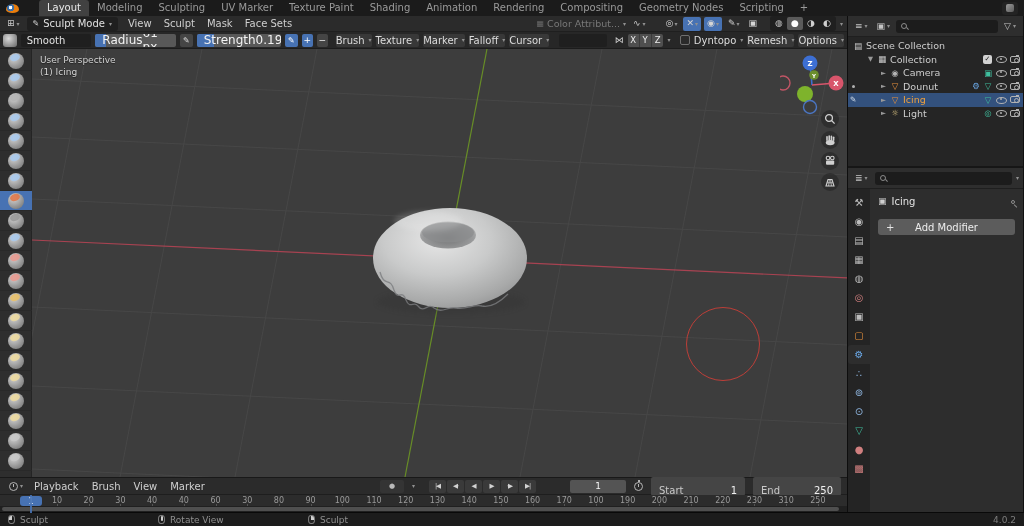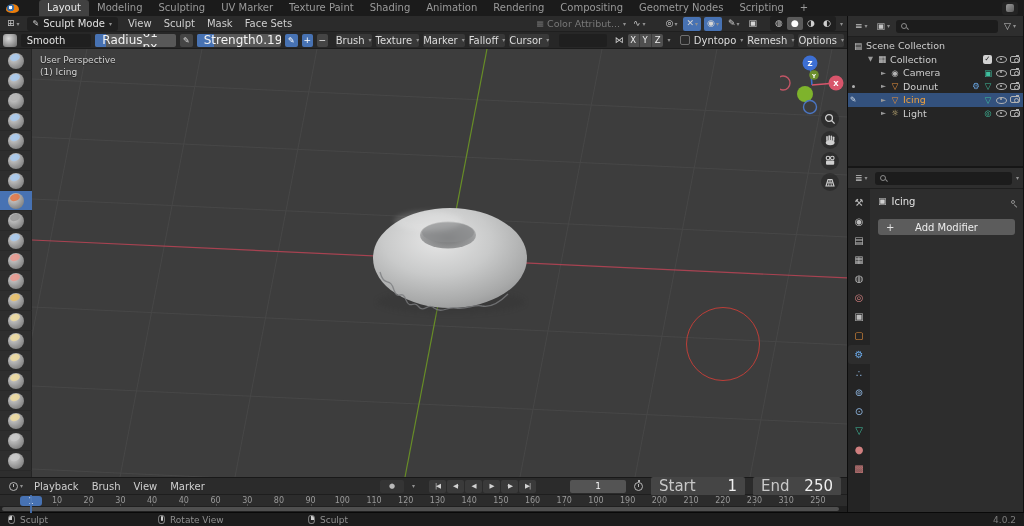--- a/index.html
+++ b/index.html
@@ -85,21 +85,21 @@
   .timeline{height:35px;flex:none;background:#262626;display:flex;flex-direction:column;position:relative;border-top:1px solid #191919}
   .tl-header{height:17px;background:#2b2b2b;display:flex;align-items:center;gap:8px;padding:0 6px;border-bottom:1px solid #1e1e1e}
   .clockico{width:9px;height:9px;border:1.2px solid #b5b5b5;border-radius:50%;position:relative}
   .clockico::after{content:"";position:absolute;left:3px;top:1.5px;width:1px;height:3px;background:#b5b5b5}
   .clockico.sw::before{content:"";position:absolute;left:3px;top:-3px;width:2px;height:2px;background:#b5b5b5}
   .tl-header .menu{color:#cfcfcf;display:inline-flex;align-items:center;gap:3px}
   .rec{width:24px;height:13px;background:#343434;border-radius:2px;display:flex;align-items:center;justify-content:center;color:#b9b9b9;font-size:7px;gap:2px}
   .transport{display:flex;gap:1px;margin-left:6px}
   .tbt{min-width:17px;height:13px;background:#3a3a3a;border-radius:2px;display:flex;align-items:center;justify-content:center;font-size:6.5px;color:#d2d2d2;padding:0 2px;letter-spacing:-1px}
   .ffield{width:56px;height:13px;background:#545454;border-radius:2px;display:flex;align-items:center;justify-content:center;color:#f5f5f5;font-size:9px;margin-left:26px}
-  .sefield{height:19px;background:#454545;border-radius:2px;display:flex;align-items:center;justify-content:space-between;padding:0 8px;font-size:15px;color:#c9c9c9}
+  .sefield{height:19px;background:#454545;border-radius:2px;display:flex;align-items:flex-end;justify-content:space-between;padding:0 8px;font-size:10px;color:#c9c9c9}
   .sefield.st{width:94px}.sefield.en{width:88px}
   .sefield .val{color:#f0f0f0}
   .tl-ruler{height:12px;background:#2c2c2c;position:relative}
   .framebadge{position:absolute;left:20px;top:1px;width:22px;height:10px;background:var(--accent);border-radius:3px;color:#fff;font-size:8px;display:flex;align-items:center;justify-content:center}
   .ticks{position:absolute;left:44px;right:16px;top:0;bottom:0;display:flex;justify-content:space-between}
   .tick{width:26px;text-align:center;font-size:8px;color:#9a9a9a;line-height:11px;position:relative}
   .tick::after{content:"";position:absolute;left:50%;bottom:-1px;width:1px;height:3px;background:#555}
   .playhead{position:absolute;left:30px;top:17px;width:1.5px;height:18px;background:rgba(71,114,179,.9);z-index:3}
   .tl-scroll{height:6px;background:#202020;position:relative}
   .tl-scroll .bar{position:absolute;left:2px;right:8px;top:1px;height:4px;background:#4f4f4f;border-radius:2px}

